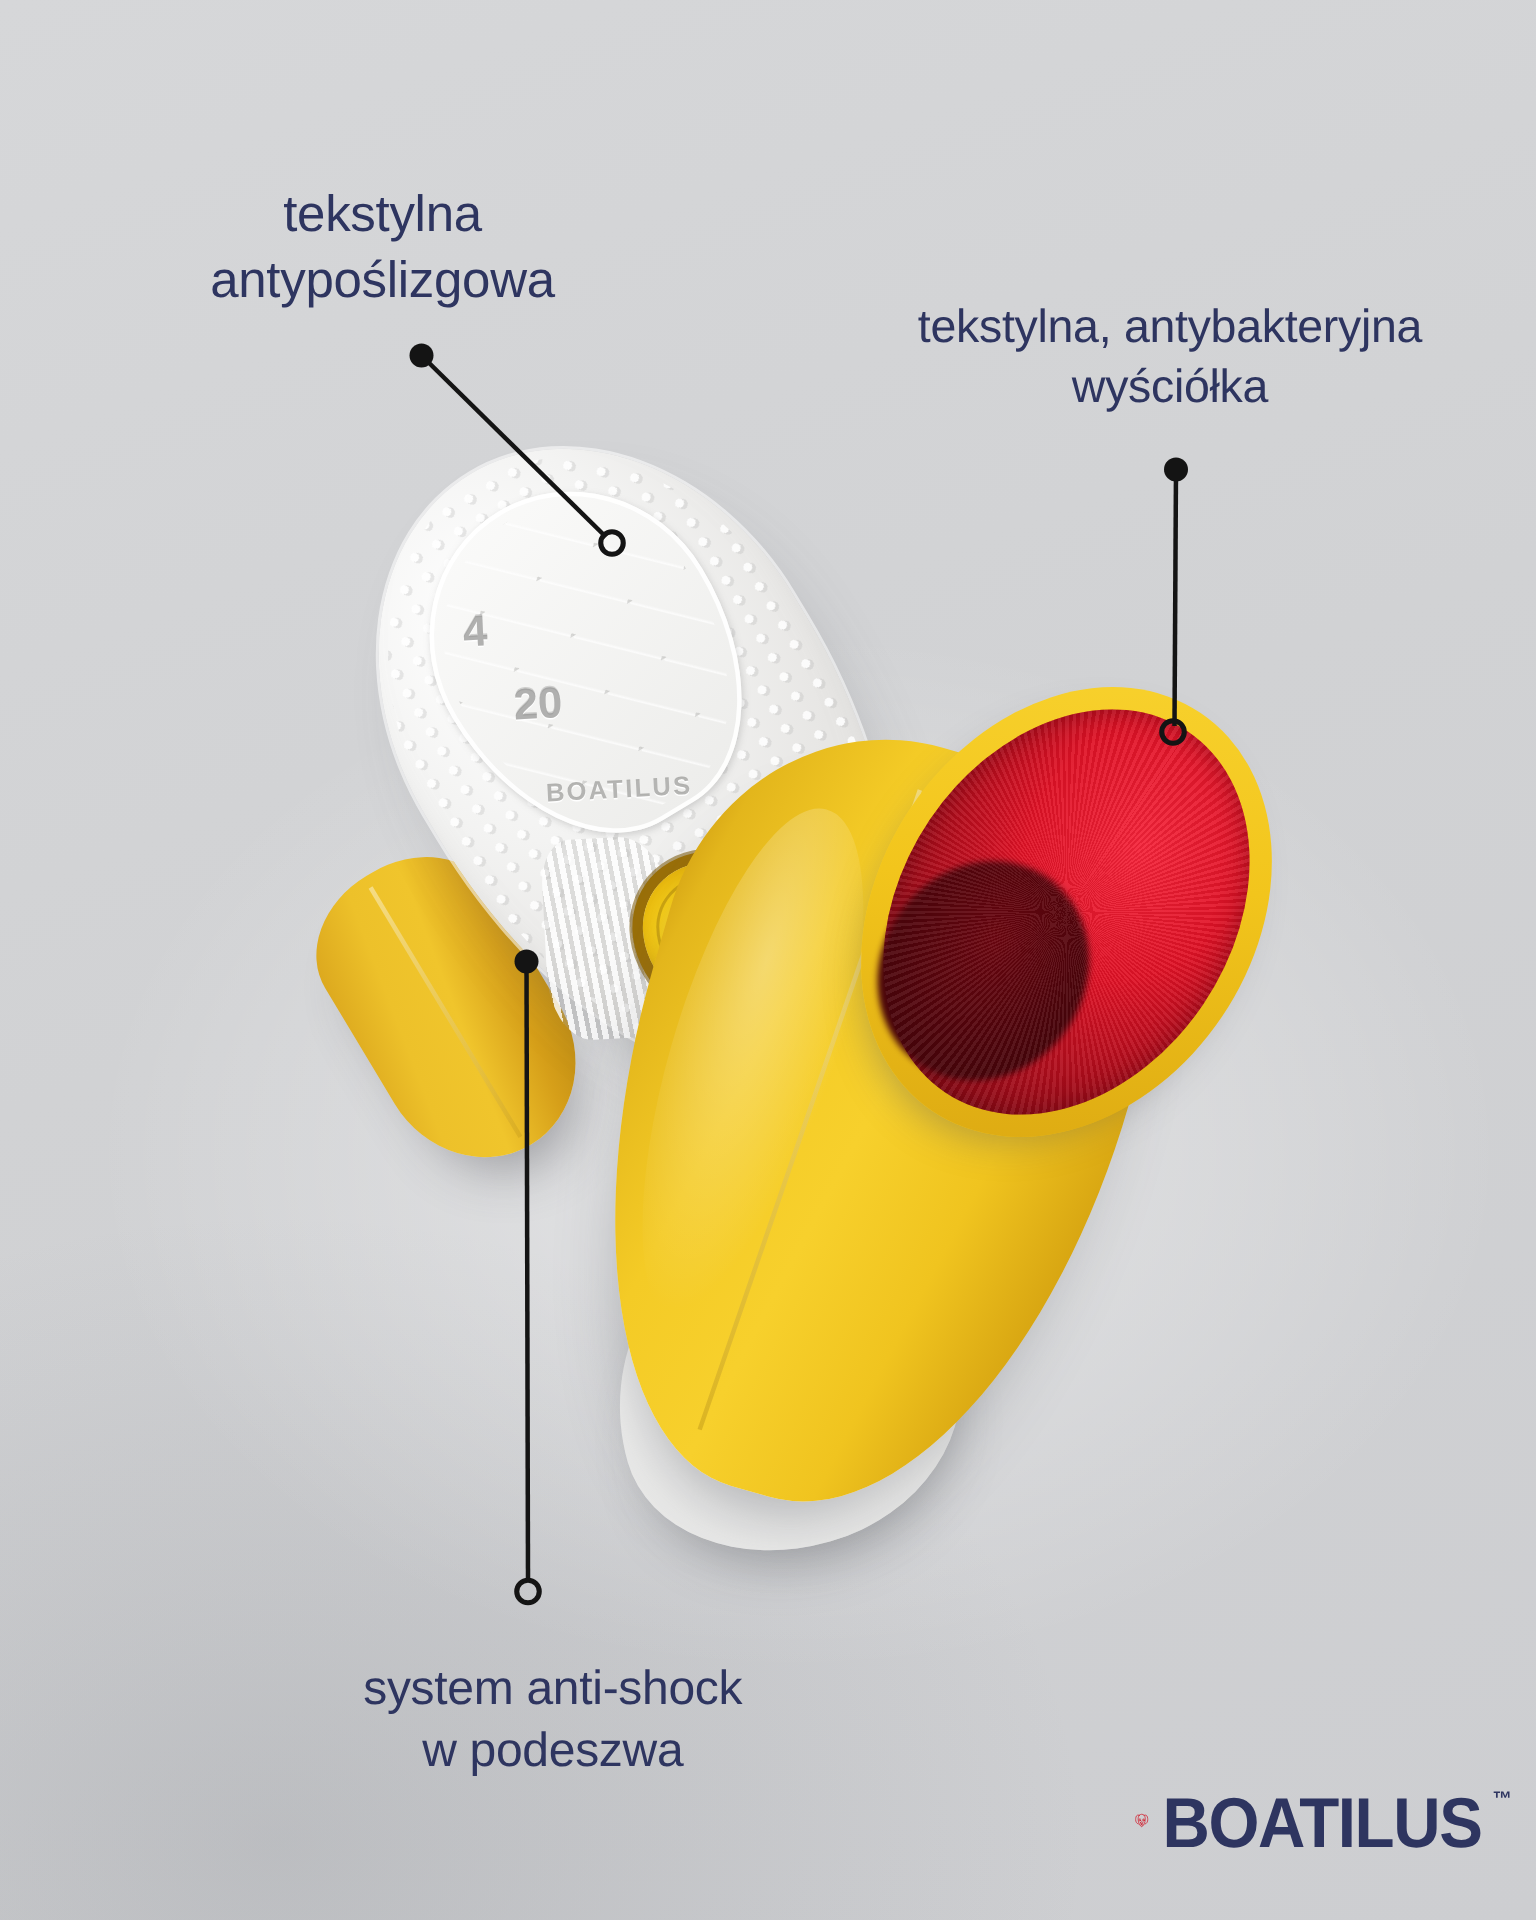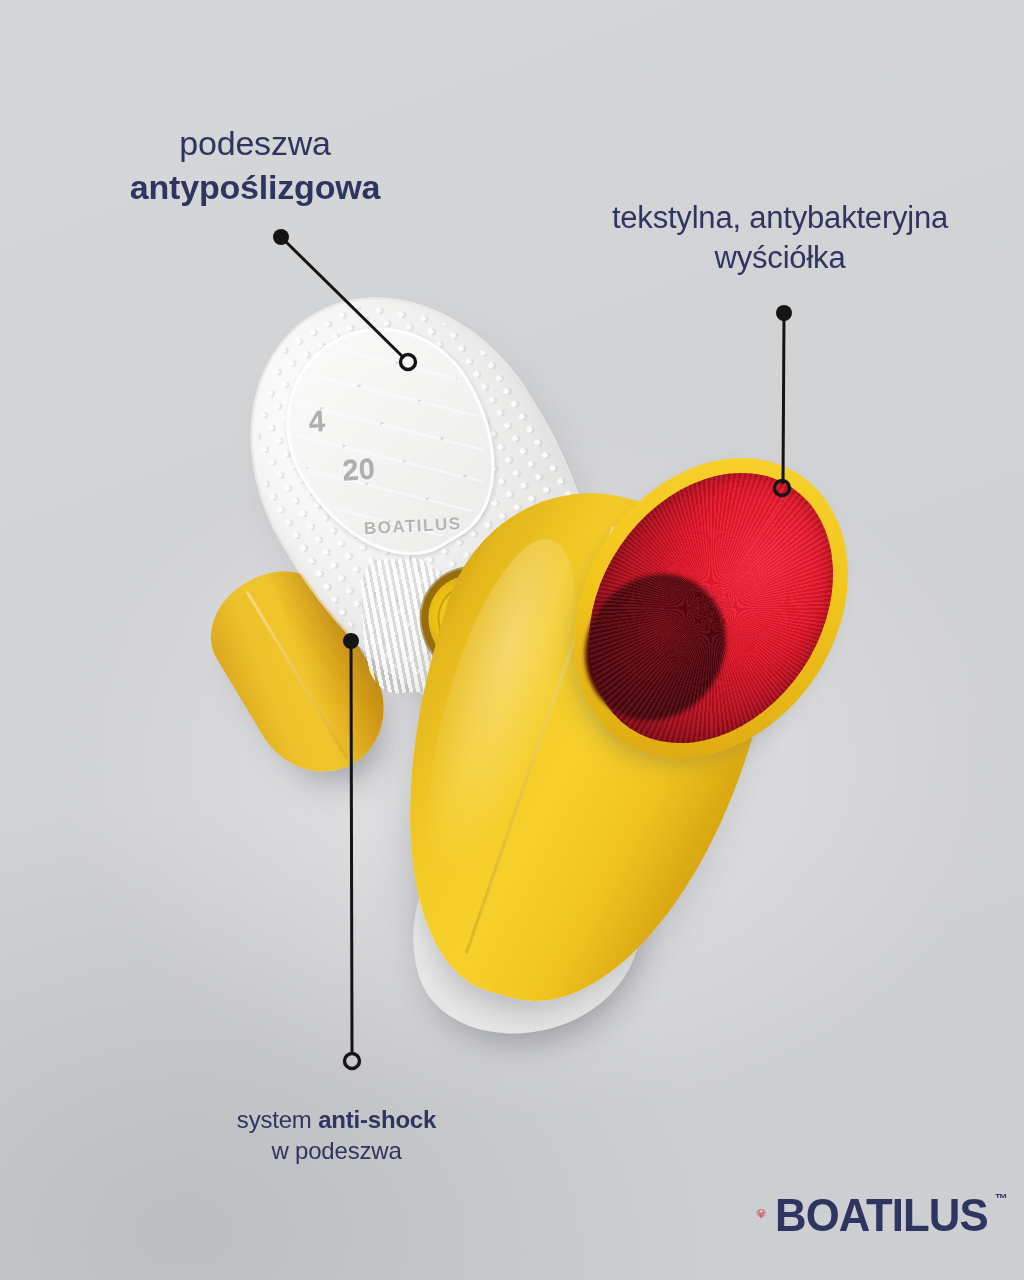--- a/index.html
+++ b/index.html
@@ -25,25 +25,25 @@
   
   .label {
     position:absolute;
     color:#2e3560;
     text-align:center;
     line-height:1.28;
     letter-spacing:-.2px;
     white-space:nowrap;
   }
   .label .ln { display:block; }
-  .label .b  { font-weight:700; }
+  .label .b  { font-weight:400; }
 
   #label-sole      { left:40px;  top:122px;  width:430px; font-size:34px; }
   #label-lining    { left:520px; top:198px;  width:520px; font-size:31px; }
-  #label-antishock { left:104px; top:1105px; width:465px; font-size:24px; }
+  #label-antishock { left:136px; top:1105px; width:465px; font-size:32px; }
 
   
   .leader { position:absolute; overflow:visible; }
   .leader line   { stroke:#141414; stroke-width:3; }
   .leader .dotF  { fill:#141414; }
   .leader .dotO  { fill:none; stroke:#141414; stroke-width:3.4; }
 
   
   .prod { position:absolute; }
 
@@ -300,21 +300,21 @@
     <circle class="dotO" cx="782" cy="488" r="7.5"></circle>
   </svg>
 
   <svg class="leader" id="leader-antishock" width="1024" height="1280" style="left:0;top:0">
     <line x1="351" y1="641" x2="352" y2="1054"></line>
     <circle class="dotF" cx="351" cy="641" r="8"></circle>
     <circle class="dotO" cx="352" cy="1061" r="7.5"></circle>
   </svg>
 
   <div class="label" id="label-sole">
-    <span class="ln">podeszwa</span>
+    <span class="ln">tekstylna</span>
     <span class="ln b">antypoślizgowa</span>
   </div>
 
   <div class="label" id="label-lining">
     <span class="ln">tekstylna, antybakteryjna</span>
     <span class="ln">wyściółka</span>
   </div>
 
   <div class="label" id="label-antishock">
     <span class="ln"><span>system </span><span class="b">anti-shock</span></span>

